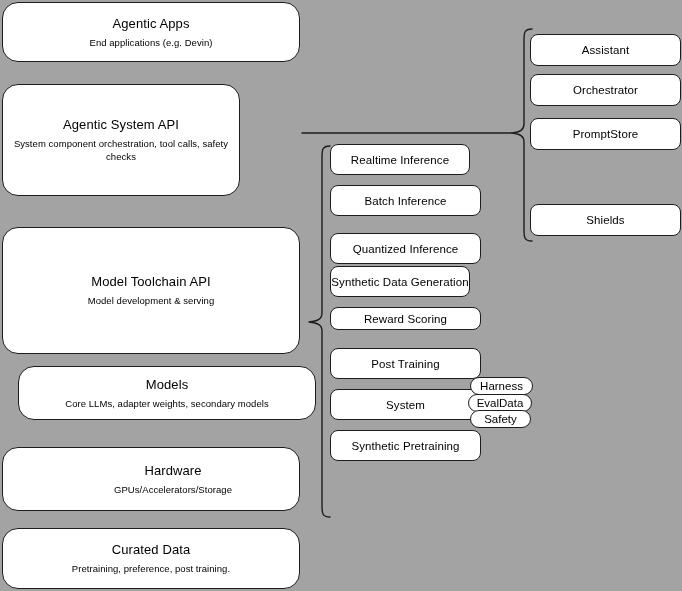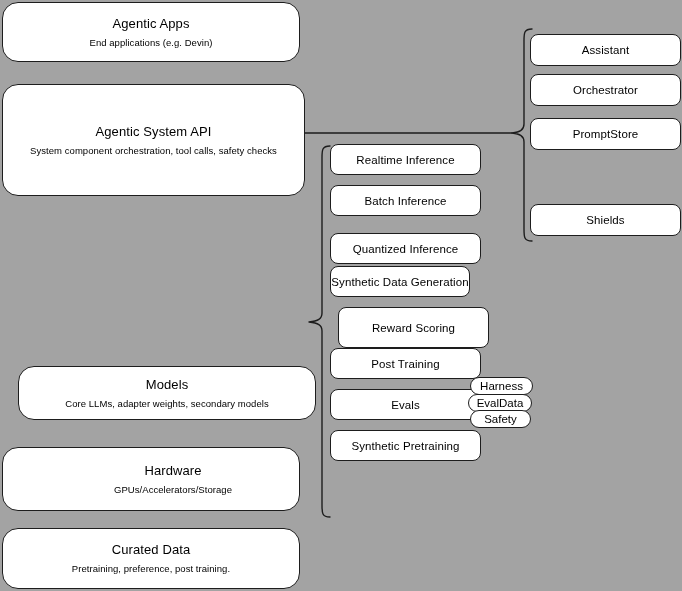--- a/index.html
+++ b/index.html
@@ -116,61 +116,65 @@
              C 520 134, 524 136, 524 142
              L 524 229
              C 524 237, 524 241, 532 241"></path>
   </svg>
 
   <div class="box layer" style="left:2px; top:2px; width:298px; height:60px;">
     <div class="title">Agentic Apps</div>
     <div class="subtitle">End applications (e.g. Devin)</div>
   </div>
 
-  <div class="box layer" style="left:2px; top:84px; width:303px; height:112px;">
+  <div class="box layer" style="left:2px; top:84px; width:238px; height:112px;">
     <div class="title">Agentic System API</div>
     <div class="subtitle">System component orchestration, tool calls, safety checks</div>
   </div>
 
+  <div class="box layer" style="left:2px; top:227px; width:298px; height:127px;">
+    <div class="title">Model Toolchain API</div>
+    <div class="subtitle">Model development &amp; serving</div>
+  </div>
 
   <div class="box layer" style="left:18px; top:366px; width:298px; height:54px;">
     <div class="title">Models</div>
     <div class="subtitle">Core LLMs, adapter weights, secondary models</div>
   </div>
 
   <div class="box layer" style="left:2px; top:447px; width:298px; height:64px;padding-left:44px;">
     <div class="title">Hardware</div>
     <div class="subtitle">GPUs/Accelerators/Storage</div>
   </div>
 
   <div class="box layer" style="left:2px; top:528px; width:298px; height:61px;text-align:center;">
     <div class="title">Curated Data</div>
     <div class="subtitle">Pretraining, preference, post training.</div>
   </div>
 
-  <div class="box chip" style="left:330px; top:144px; width:151px; height:31px;">
+  <div class="box chip" style="left:330px; top:144px; width:140px; height:31px;">
     <span>Realtime Inference</span>
   </div>
   <div class="box chip" style="left:330px; top:185px; width:151px; height:31px;">
     <span>Batch Inference</span>
   </div>
   <div class="box chip" style="left:330px; top:225px; width:151px; height:31px;margin-top:8px;">
     <span>Quantized Inference</span>
   </div>
   <div class="box chip" style="left:330px; top:266px; width:140px; height:31px;">
     <span>Synthetic Data Generation</span>
   </div>
-  <div class="box chip" style="left:338px; top:307px; width:151px; height:41px;">
+  <div class="box chip" style="left:330px; top:307px; width:151px; height:23px;">
     <span>Reward Scoring</span>
   </div>
   <div class="box chip" style="left:330px; top:348px; width:151px; height:31px;">
     <span>Post Training</span>
   </div>
   <div class="box chip" style="left:330px; top:389px; width:151px; height:31px;">
-    <span>Evals</span>
+    <span>System</span>
   </div>
   <div class="box chip" style="left:330px; top:430px; width:151px; height:31px;">
     <span>Synthetic Pretraining</span>
   </div>
 
   <div class="pill" style="left:470px; top:377px; width:63px; height:18px;">
     <span>Harness</span>
   </div>
   <div class="pill" style="left:468px; top:394px; width:64px; height:18px;">
     <span>EvalData</span>

